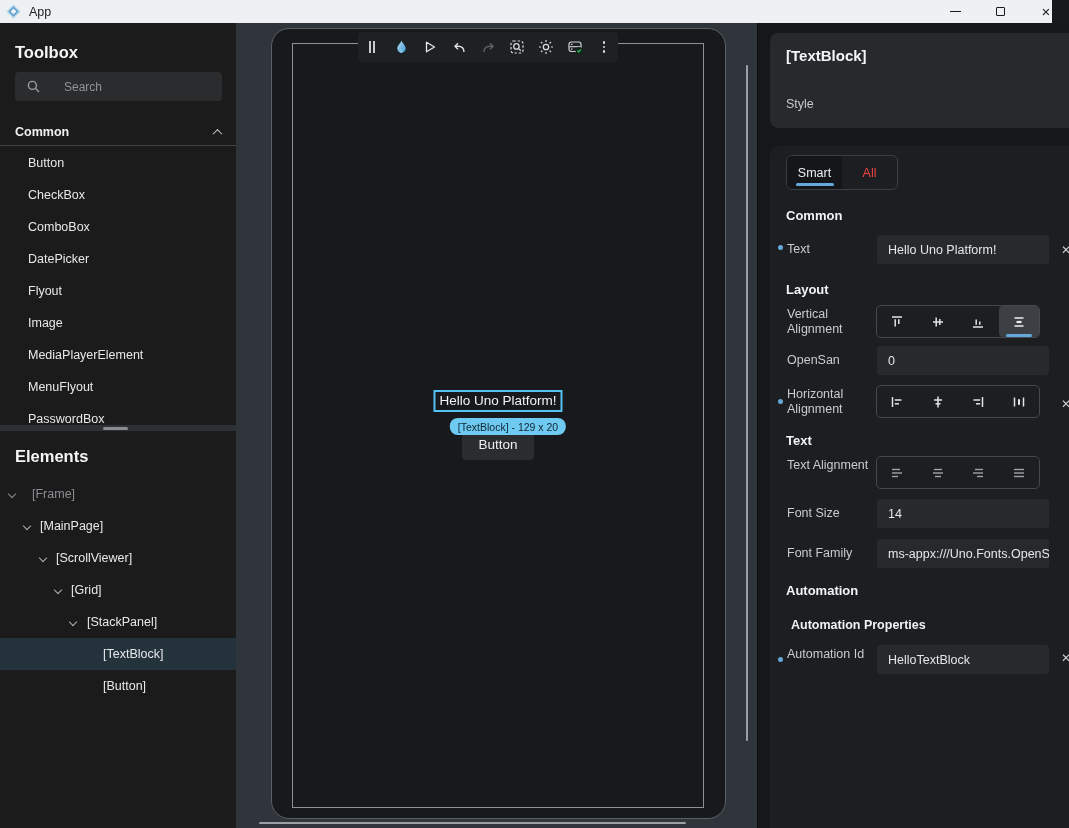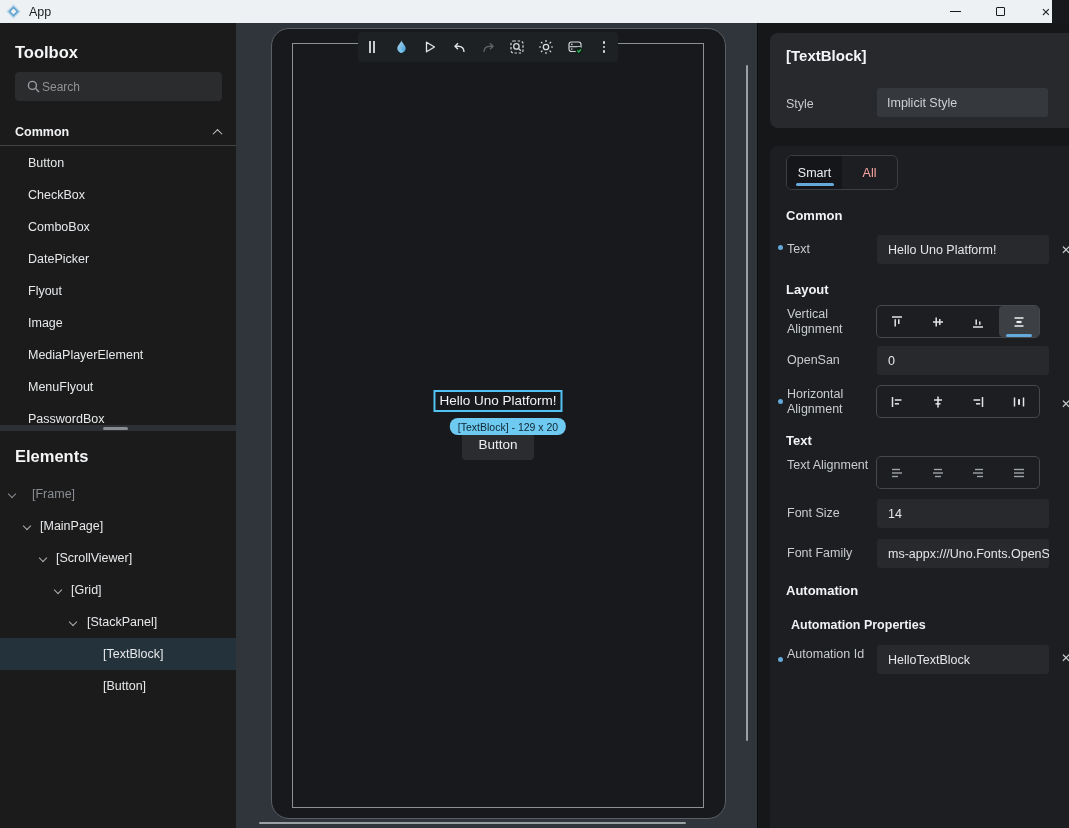--- a/index.html
+++ b/index.html
@@ -29,21 +29,21 @@
     background: #1b1b1c;
   }
   .panel-title { position: absolute; left: 15px; font-size: 16.5px; font-weight: bold; color: #f4f5f6; }
   .searchbox {
     position: absolute; left: 15px; top: 49px; width: 207px; height: 29px;
     background: #2b2c2e; border-radius: 4px; display: flex; align-items: center;
   }
   .searchbox svg { margin-left: 12px; flex: 0 0 auto; }
   .searchbox input {
     background: transparent; border: none; outline: none; color: #d8dadc;
-    font-family: "Liberation Sans", sans-serif; font-size: 12px; margin-left: 2px; width: 150px;
+    font-family: "Liberation Sans", sans-serif; font-size: 12px; margin-left: 24px; width: 150px;
   }
   .searchbox input::placeholder { color: #8f9396; }
   .section-head {
     position: absolute; left: 15px; top: 100px; width: 206px; height: 18px;
     display: flex; align-items: center; justify-content: space-between;
     font-weight: bold; font-size: 12.5px; color: #f0f1f2;
   }
   .chev { width: 7px; height: 7px; border-right: 1.6px solid #c9cccf; border-bottom: 1.6px solid #c9cccf; display: inline-block; }
   .chev-up { transform: rotate(-135deg) translate(-1px,-1px); }
   .divider-h { position: absolute; left: 0; top: 122px; width: 236px; height: 1px; background: #404345; }
@@ -93,21 +93,21 @@
   .vscroll { position: absolute; left: 510px; top: 42px; width: 2px; height: 676px; background: #9aa0a4; border-radius: 1px; }
   .hscroll { position: absolute; left: 23px; top: 799px; width: 427px; height: 2px; background: #9aa0a4; border-radius: 1px; }
   
   .rightpanel { position: absolute; left: 757px; top: 23px; width: 312px; height: 805px; background: #151719; border-left: 1px solid #0b0c0d; }
   .head-card { position: absolute; left: 12px; top: 10px; width: 300px; height: 95px; background: #27292c; border-radius: 8px 0 0 8px; }
   .head-card .hc-title { position: absolute; left: 16px; top: 14px; font-size: 15px; font-weight: bold; color: #f4f5f6; }
   .hc-label { position: absolute; left: 16px; top: 64px; color: #c6c9cb; }
   .hc-input { position: absolute; left: 107px; top: 55px; width: 171px; height: 29px; background: #35383c; border: none; border-radius: 3px; color: #ced1d3; font-family: "Liberation Sans", sans-serif; font-size: 12.5px; padding-left: 10px; outline: none; }
   .props-card { position: absolute; left: 12px; top: 123px; width: 300px; height: 682px; background: #1c1e21; border-radius: 8px 0 0 0; }
   .tabs { position: absolute; left: 16px; top: 9px; width: 112px; height: 35px; border: 1px solid #3b3e42; border-radius: 6px; display: flex; overflow: hidden; }
-  .tab { flex: 1; display: flex; align-items: center; justify-content: center; color: #fca5a5; position: relative; }
+  .tab { flex: 1; display: flex; align-items: center; justify-content: center; color: #ef4444; position: relative; }
   .tab.active { background: #141619; color: #eceeef; }
   .tab.active .tab-underline { position: absolute; bottom: 3px; left: 50%; transform: translateX(-50%); width: 38px; height: 3.5px; background: var(--accent); border-radius: 2px; }
   .sec-head { position: absolute; left: 16px; font-size: 13px; font-weight: bold; color: #f2f3f4; }
   .sub-head { position: absolute; left: 21px; font-size: 12.5px; font-weight: bold; color: #f0f1f3; }
   .prow { position: absolute; left: 0; width: 300px; }
   .plabel { position: absolute; left: 17px; top: 7px; width: 84px; line-height: 15px; color: #c9ccce; }
   .plabel.twoline { top: 2px; }
   .pdot { position: absolute; left: 8px; top: 12px; width: 5px; height: 5px; border-radius: 50%; background: var(--accent); }
   .pinput { position: absolute; left: 107px; top: 0; width: 172px; height: 29px; background: #28292d; border: none; border-radius: 3px; color: #e4e6e8; font-family: "Liberation Sans", sans-serif; font-size: 12.5px; padding-left: 11px; outline: none; white-space: nowrap; overflow: hidden; }
   .btn-group { position: absolute; left: 106px; top: 0; width: 164px; height: 33px; border: 1px solid #45484c; border-radius: 5px; display: flex; }
@@ -308,21 +308,20 @@
 
   <div class="vscroll"></div>
   <div class="hscroll"></div>
 </div>
 
 <div class="rightpanel">
 
   <div class="head-card">
     <div class="hc-title">[TextBlock]</div>
     <div class="hc-label">Style</div>
-    <input class="hc-input" value="Implicit Style" style="">
   </div>
 
   <div class="props-card">
 
     <div class="tabs">
       <div class="tab active">
         <span>Smart</span>
         <span class="tab-underline"></span>
       </div>
       <div class="tab">

